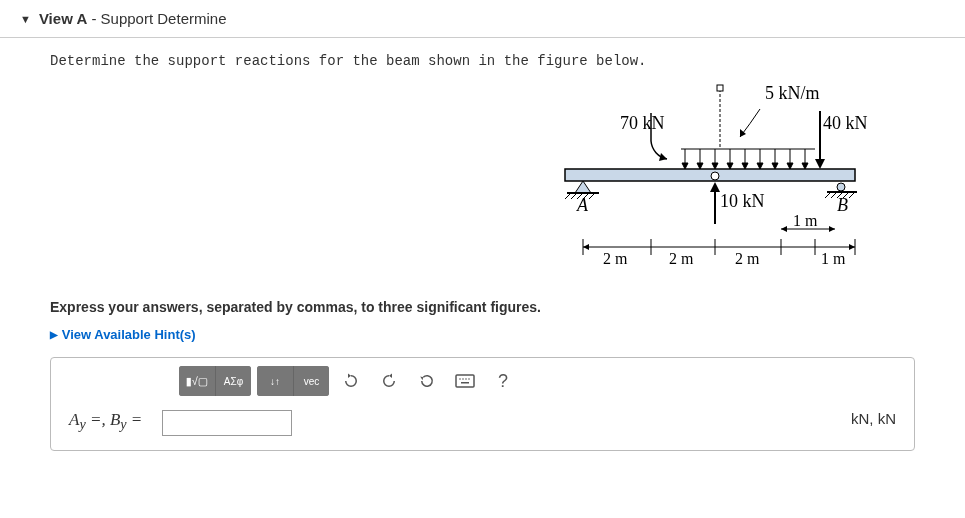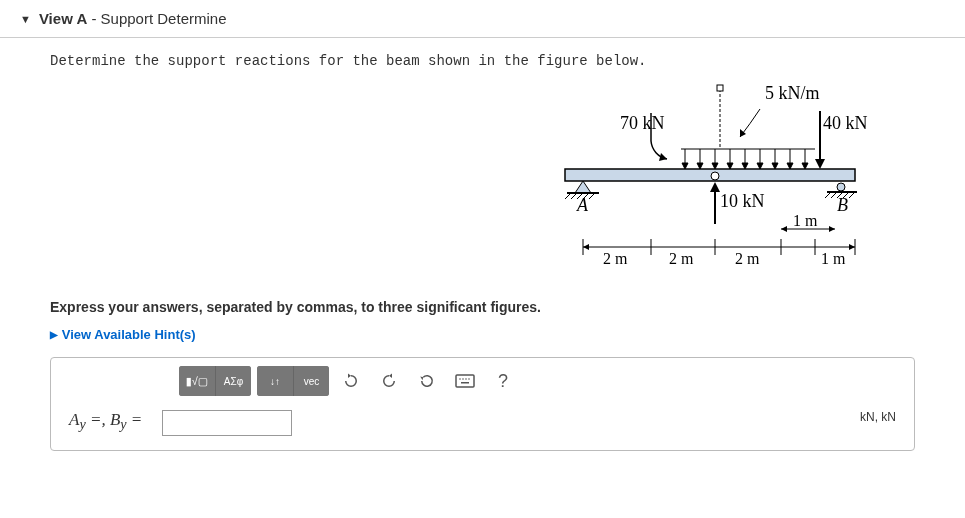--- a/index.html
+++ b/index.html
@@ -17,21 +17,21 @@
   .answer-box { border: 1px solid #bbb; border-radius: 4px; padding: 8px; }
   .toolbar { display: flex; align-items: center; gap: 6px; margin: 0 0 10px 120px; }
   .tb-group { display: flex; background: #777; border-radius: 3px; overflow: hidden; }
   .tb-btn { width: 36px; height: 30px; background: #777; color: #fff; display: flex; align-items: center; justify-content: center; font-size: 10px; cursor: pointer; border: none; }
   .tb-btn + .tb-btn { border-left: 1px solid #666; }
   .tb-plain { width: 32px; height: 30px; background: transparent; color: #555; display: flex; align-items: center; justify-content: center; font-size: 16px; cursor: pointer; border: none; }
   .tb-help { font-size: 18px; }
   .answer-row { display: flex; gap: 20px; padding: 4px 10px 6px 10px; }
   .var-label { font-style: italic; font-family: 'Times New Roman', serif; font-size: 17px; }
   .answer-input { width: 130px; height: 26px; border: 1px solid #999; padding: 2px 4px; font-size: 14px; }
-  .units { font-family: Arial, sans-serif; font-size: 12px; }
+  .units { font-family: Arial, sans-serif; font-size: 15px; }
   
   .svg-label { font-family: 'Times New Roman', serif; font-size: 18px; }
   .svg-ital { font-style: italic; }
 </style>
 </head>
 <body>
 
 <div class="section-header">
   <span class="arrow">▼</span>
   <span><b><span>View A</span></b><span> - Support Determine</span></span>

